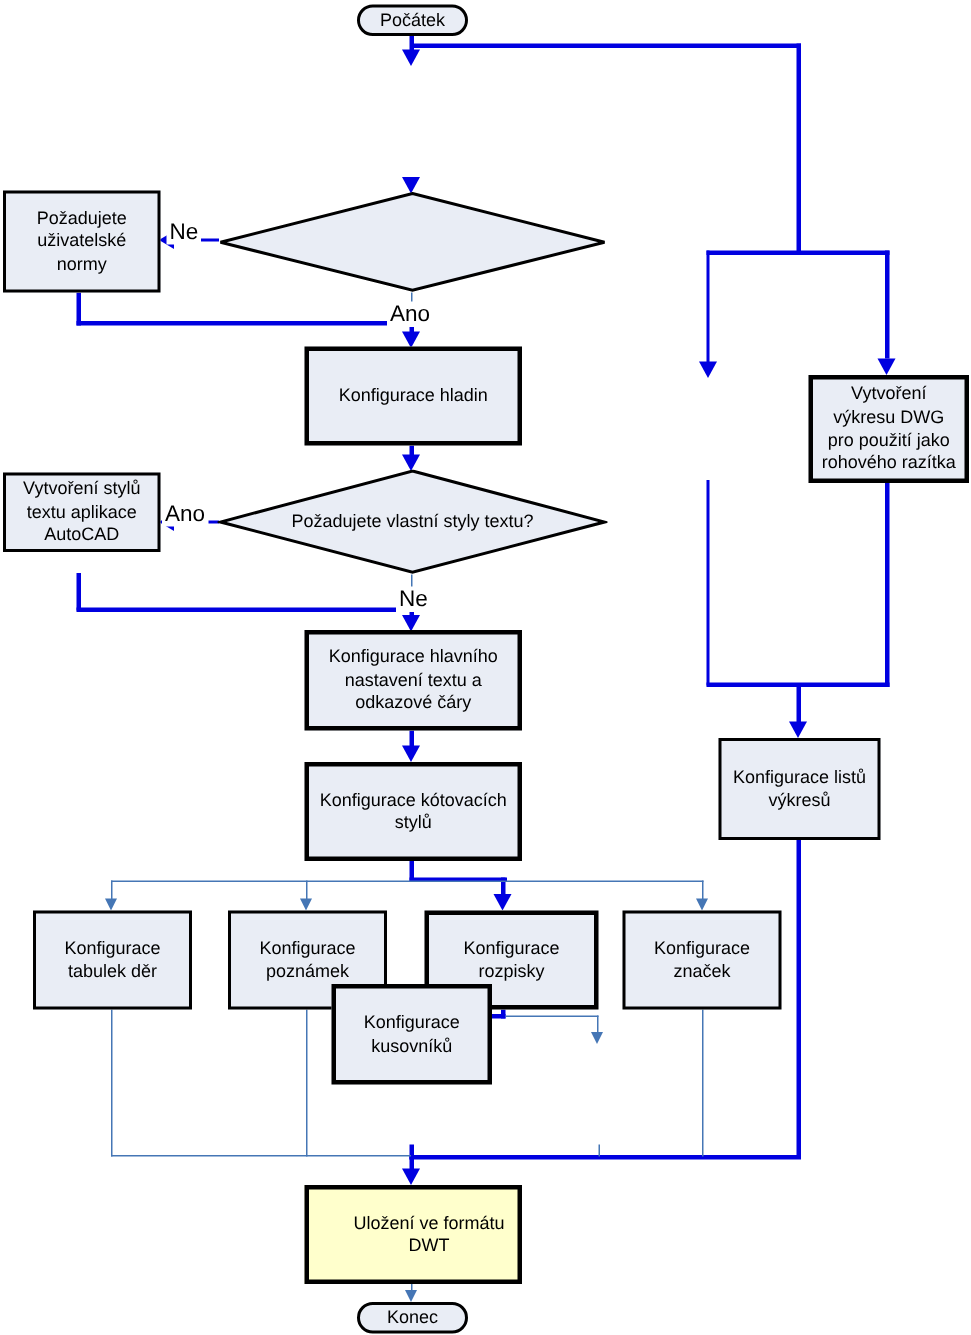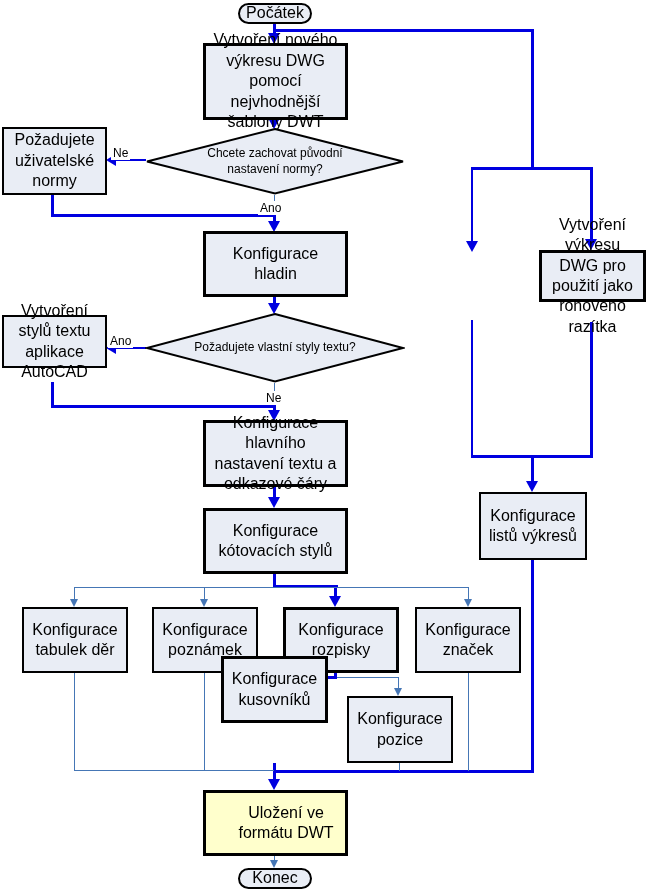--- a/index.html
+++ b/index.html
@@ -7,28 +7,28 @@
     --save-fill:#ffffcc;
     --border-color:#000000;
     --flow-bold:#0000e0;
     --flow-light:#4576b5;
   }
   html,body{margin:0;padding:0;background:#ffffff;}
   #canvas{position:relative;width:647px;height:890px;background:#ffffff;overflow:hidden;
           font-family:"Liberation Sans",sans-serif;color:#000;}
   .node{position:absolute;box-sizing:border-box;background:var(--node-fill);
         border:2px solid var(--border-color);display:flex;align-items:center;justify-content:center;
-        text-align:center;font-size:16px;line-height:1.28;padding:2px 4px;z-index:2;}
+        text-align:center;font-size:12px;line-height:1.28;padding:2px 4px;z-index:2;}
   .node.em{border-width:3px;}
   .node.save{background:var(--save-fill);padding-left:25px;}
   .oval{border-radius:11px;}
   .dsvg{position:absolute;z-index:2;}
   .dtext{position:absolute;display:flex;align-items:center;justify-content:center;
          text-align:center;font-size:12px;line-height:1.28;z-index:3;}
-  .lbl{position:absolute;font-size:12px;background:#ffffff;padding:0 2px;z-index:4;}
+  .lbl{position:absolute;font-size:15px;background:#ffffff;padding:0 2px;z-index:4;}
   .hl,.vl{position:absolute;z-index:1;}
   .hl.b{height:3px;background:var(--flow-bold);}
   .vl.b{width:3px;background:var(--flow-bold);}
   .hl.m{height:2px;background:var(--flow-bold);}
   .vl.m{width:2px;background:var(--flow-bold);}
   .hl.l{height:1px;background:var(--flow-light);}
   .vl.l{width:1px;background:var(--flow-light);}
   .ar{position:absolute;width:0;height:0;z-index:1;}
   .ar.db{border-left:6px solid transparent;border-right:6px solid transparent;border-top:11px solid var(--flow-bold);}
   .ar.dl{border-left:4px solid transparent;border-right:4px solid transparent;border-top:8px solid var(--flow-light);}
@@ -110,28 +110,24 @@
   <div class="vl b" style="left:590px;top:322px;height:136px"></div>
   <div class="vl b" style="left:531px;top:457px;height:26px"></div>
   <div class="ar db" style="left:526px;top:481px"></div>
   <div class="vl b" style="left:531px;top:560px;height:212px"></div>
 
   <div class="vl l" style="left:274px;top:856px;height:6px"></div>
   <div class="ar dl" style="left:270px;top:860px"></div>
 
   <div class="node oval" style="left:238px;top:3px;width:74px;height:21px">Počátek</div>
 
-  <div class="node em" style="left:203px;top:43px;width:145px;height:77px">Vytvoření nového výkresu DWG pomocí nejvhodnější šablony DWT</div>
 
   <svg class="dsvg" style="left:145px;top:128px" width="260" height="67">
     <polygon points="130,1 258,33.5 130,65.5 2,33.5" style="fill:var(--node-fill);stroke:var(--border-color);stroke-width:2"></polygon>
   </svg>
-  <div class="dtext" style="left:165px;top:128px;width:220px;height:67px">
-    <span style="max-width:180px">Chcete zachovat původní nastavení normy?</span>
-  </div>
 
   <div class="node" style="left:2px;top:127px;width:105px;height:68px">Požadujete uživatelské normy</div>
 
   <div class="node em" style="left:203px;top:231px;width:145px;height:66px">Konfigurace hladin</div>
 
   <svg class="dsvg" style="left:145px;top:313px" width="260" height="70">
     <polygon points="130,1 258,35 130,68.5 2,35" style="fill:var(--node-fill);stroke:var(--border-color);stroke-width:2"></polygon>
   </svg>
   <div class="dtext" style="left:155px;top:313px;width:240px;height:70px">
     <span style="max-width:210px">Požadujete vlastní styly textu?</span>
@@ -146,24 +142,23 @@
   <div class="node em" style="left:203px;top:508px;width:145px;height:66px">Konfigurace kótovacích stylů</div>
 
   <div class="node" style="left:152px;top:607px;width:106px;height:66px">Konfigurace poznámek</div>
 
   <div class="node em" style="left:283px;top:607px;width:116px;height:66px">Konfigurace rozpisky</div>
 
   <div class="node" style="left:415px;top:607px;width:106px;height:66px">Konfigurace značek</div>
 
   <div class="node em" style="left:221px;top:656px;width:107px;height:67px">Konfigurace kusovníků</div>
 
-  <div class="node" style="left:347px;top:696px;width:106px;height:67px">Konfigurace pozice</div>
 
 
-  <div class="node em" style="left:539px;top:250px;width:107px;height:52px">Vytvoření výkresu DWG pro použití jako rohového razítka</div>
+  <div class="node em" style="left:539px;top:250px;width:107px;height:72px">Vytvoření výkresu DWG pro použití jako rohového razítka</div>
 
   <div class="node" style="left:479px;top:492px;width:108px;height:68px">Konfigurace listů výkresů</div>
 
   <div class="node em save" style="left:203px;top:790px;width:145px;height:66px">Uložení ve formátu DWT</div>
 
   <div class="node oval" style="left:238px;top:868px;width:74px;height:21px">Konec</div>
 
   <div class="lbl" style="left:111px;top:146px">Ne</div>
   <div class="lbl" style="left:258px;top:201px">Ano</div>
   <div class="lbl" style="left:108px;top:334px">Ano</div>

